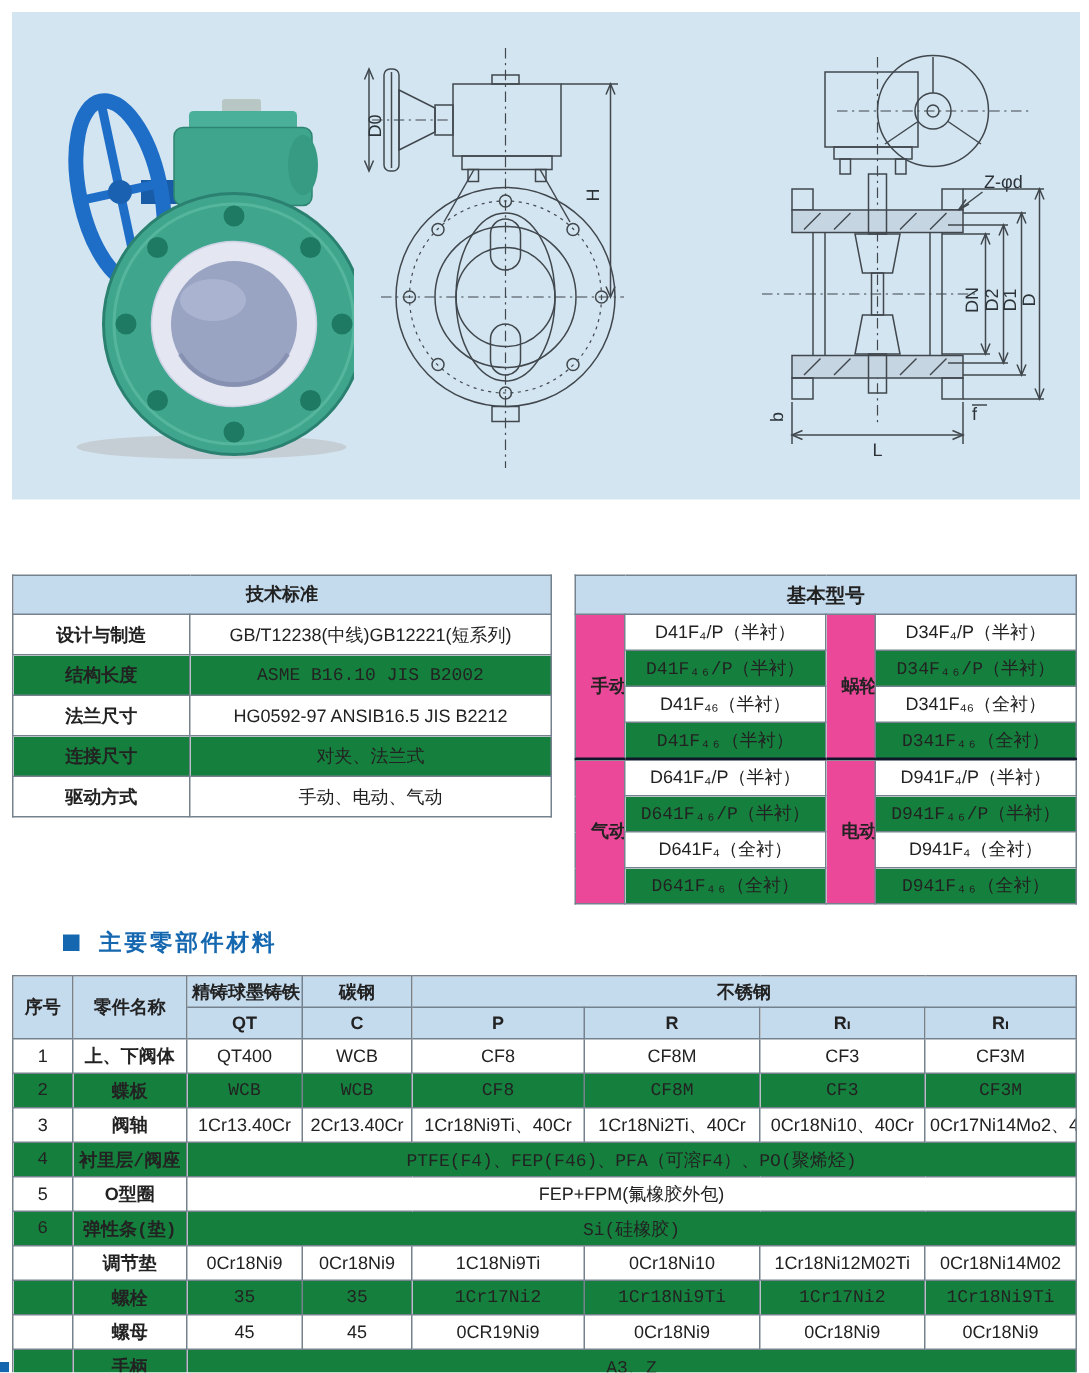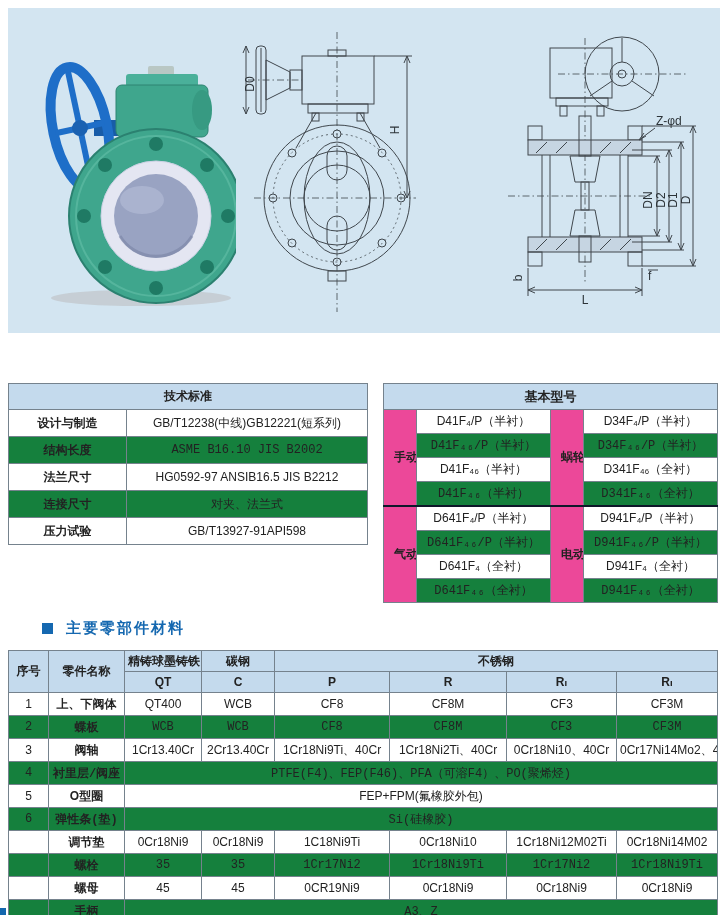--- a/index.html
+++ b/index.html
@@ -258,22 +258,22 @@
     </tr>
     <tr>
       <td class="lbl">法兰尺寸</td>
       <td>HG0592-97 ANSIB16.5 JIS B2212</td>
     </tr>
     <tr class="altbg">
       <td class="lbl">连接尺寸</td>
       <td>对夹、法兰式</td>
     </tr>
     <tr>
-      <td class="lbl">压力试验</td>
-      <td>GB/T13927-91API598</td>
+      <td class="lbl">驱动方式</td>
+      <td>手动、电动、气动</td>
     </tr>
   </tbody>
     </table>
 
   <table class="models">
     <colgroup>
         <col style="width:33px">
         <col style="width:134px">
         <col style="width:33px">
         <col>

